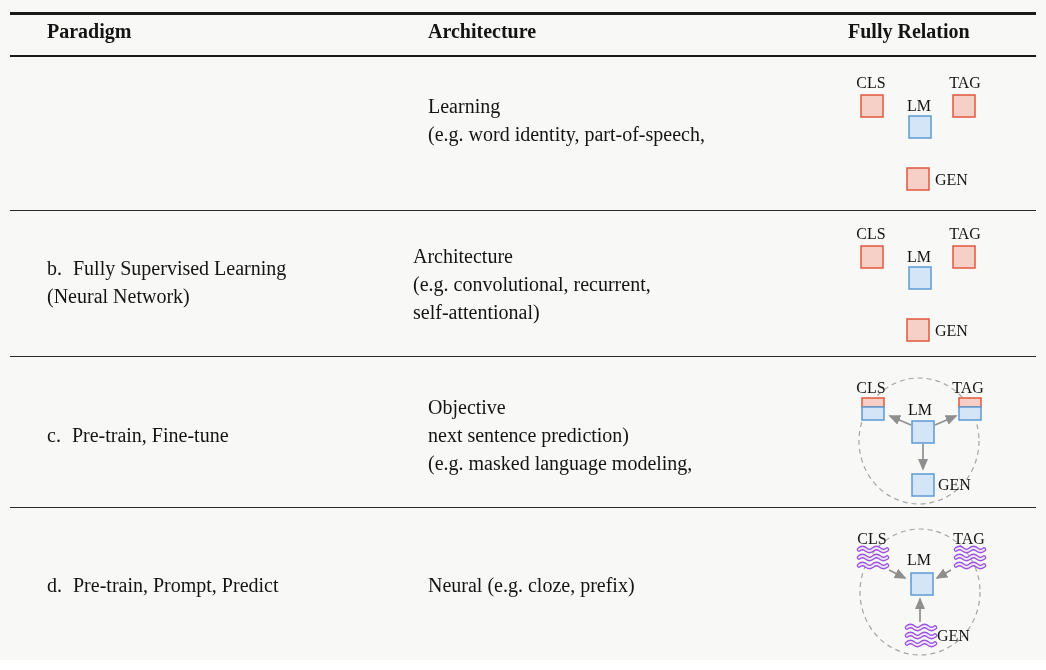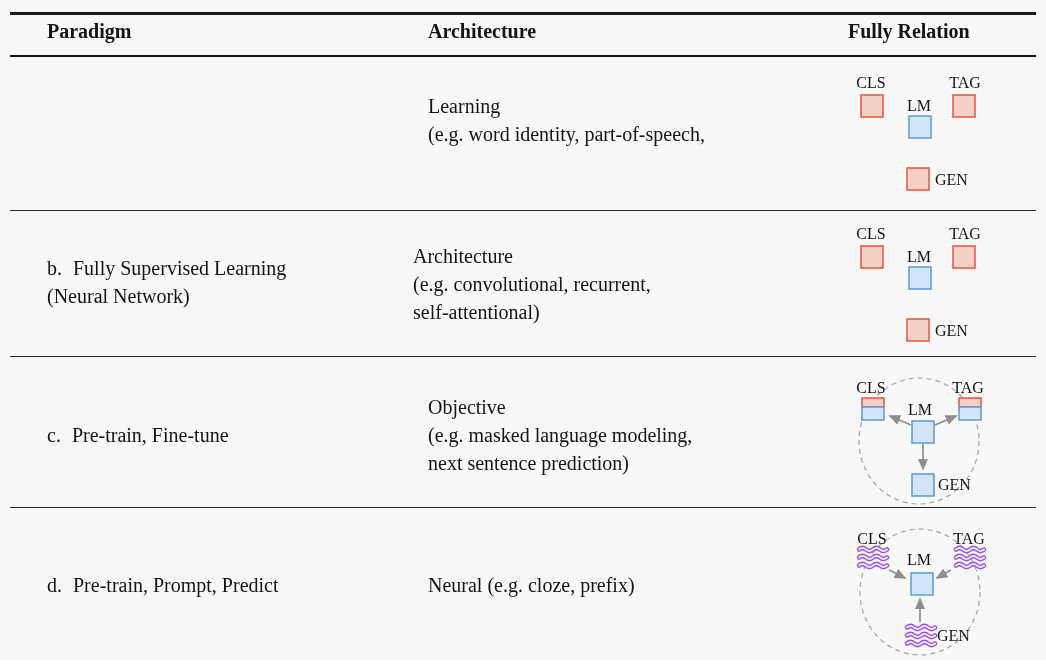--- a/index.html
+++ b/index.html
@@ -57,22 +57,22 @@
     <div>Architecture</div>
     <div>(e.g. convolutional, recurrent,</div>
     <div>self-attentional)</div>
   </div>
 
   <div class="cell" style="left:47px;top:421px">
     <div><span class="mk">c.</span><span>Pre-train, Fine-tune</span></div>
   </div>
   <div class="cell" style="left:428px;top:393px">
     <div>Objective</div>
+    <div>next sentence prediction)</div>
     <div>(e.g. masked language modeling,</div>
-    <div>next sentence prediction)</div>
   </div>
 
   <div class="cell" style="left:47px;top:571px">
     <div><span class="mk">d.</span><span>Pre-train, Prompt, Predict</span></div>
   </div>
   <div class="cell" style="left:428px;top:571px">
     <div>Neural (e.g. cloze, prefix)</div>
   </div>
 
   <svg class="diagram" style="top:60px" width="200" height="148">

